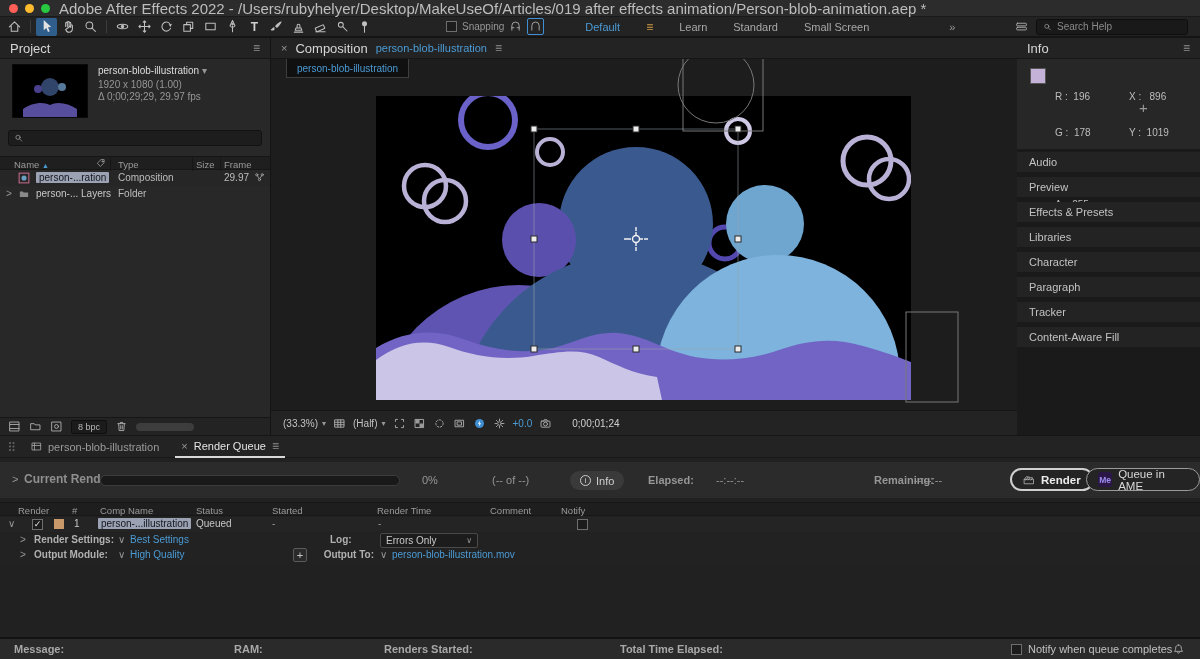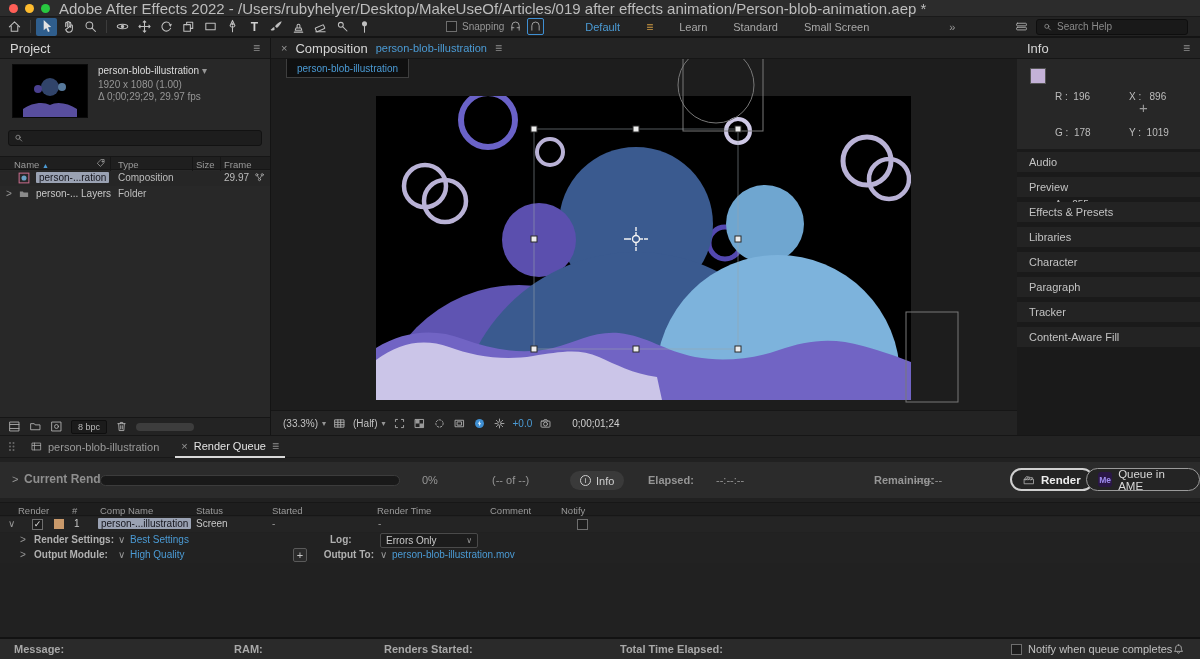--- a/index.html
+++ b/index.html
@@ -570,21 +570,21 @@
     </div>
 
     <div class="rqrow" style="top:81px">
       <span class="abs dim" style="left:8px;top:1px">∨</span>
       <span class="cb abs" style="left:32px;top:2px">
           <span>✓</span>
         </span>
       <span class="swatch abs" style="left:54px;top:2px;background:#C9996A"></span>
       <span class="abs" style="left:74px;top:1px;color:#c8c8c8">1</span>
       <span class="abs namechip" style="left:98px;top:1px">person-...illustration</span>
-      <span class="abs" style="left:196px;top:1px;color:#c8c8c8">Screen</span>
+      <span class="abs" style="left:196px;top:1px;color:#c8c8c8">Queued</span>
       <span class="abs dim" style="left:272px;top:1px">-</span>
       <span class="abs dim" style="left:378px;top:1px">-</span>
       <span class="cb abs" style="left:577px;top:2px"></span>
     </div>
 
     <div class="rqrow" style="top:97px;background:#222222">
       <span class="abs dim" style="left:20px;top:1px">&gt;</span>
       <span class="abs b" style="left:34px;top:1px;color:#b0b0b0">Render Settings:</span>
       <span class="abs dim" style="left:118px;top:1px">∨</span>
       <span class="abs blue" style="left:130px;top:1px">Best Settings</span>

